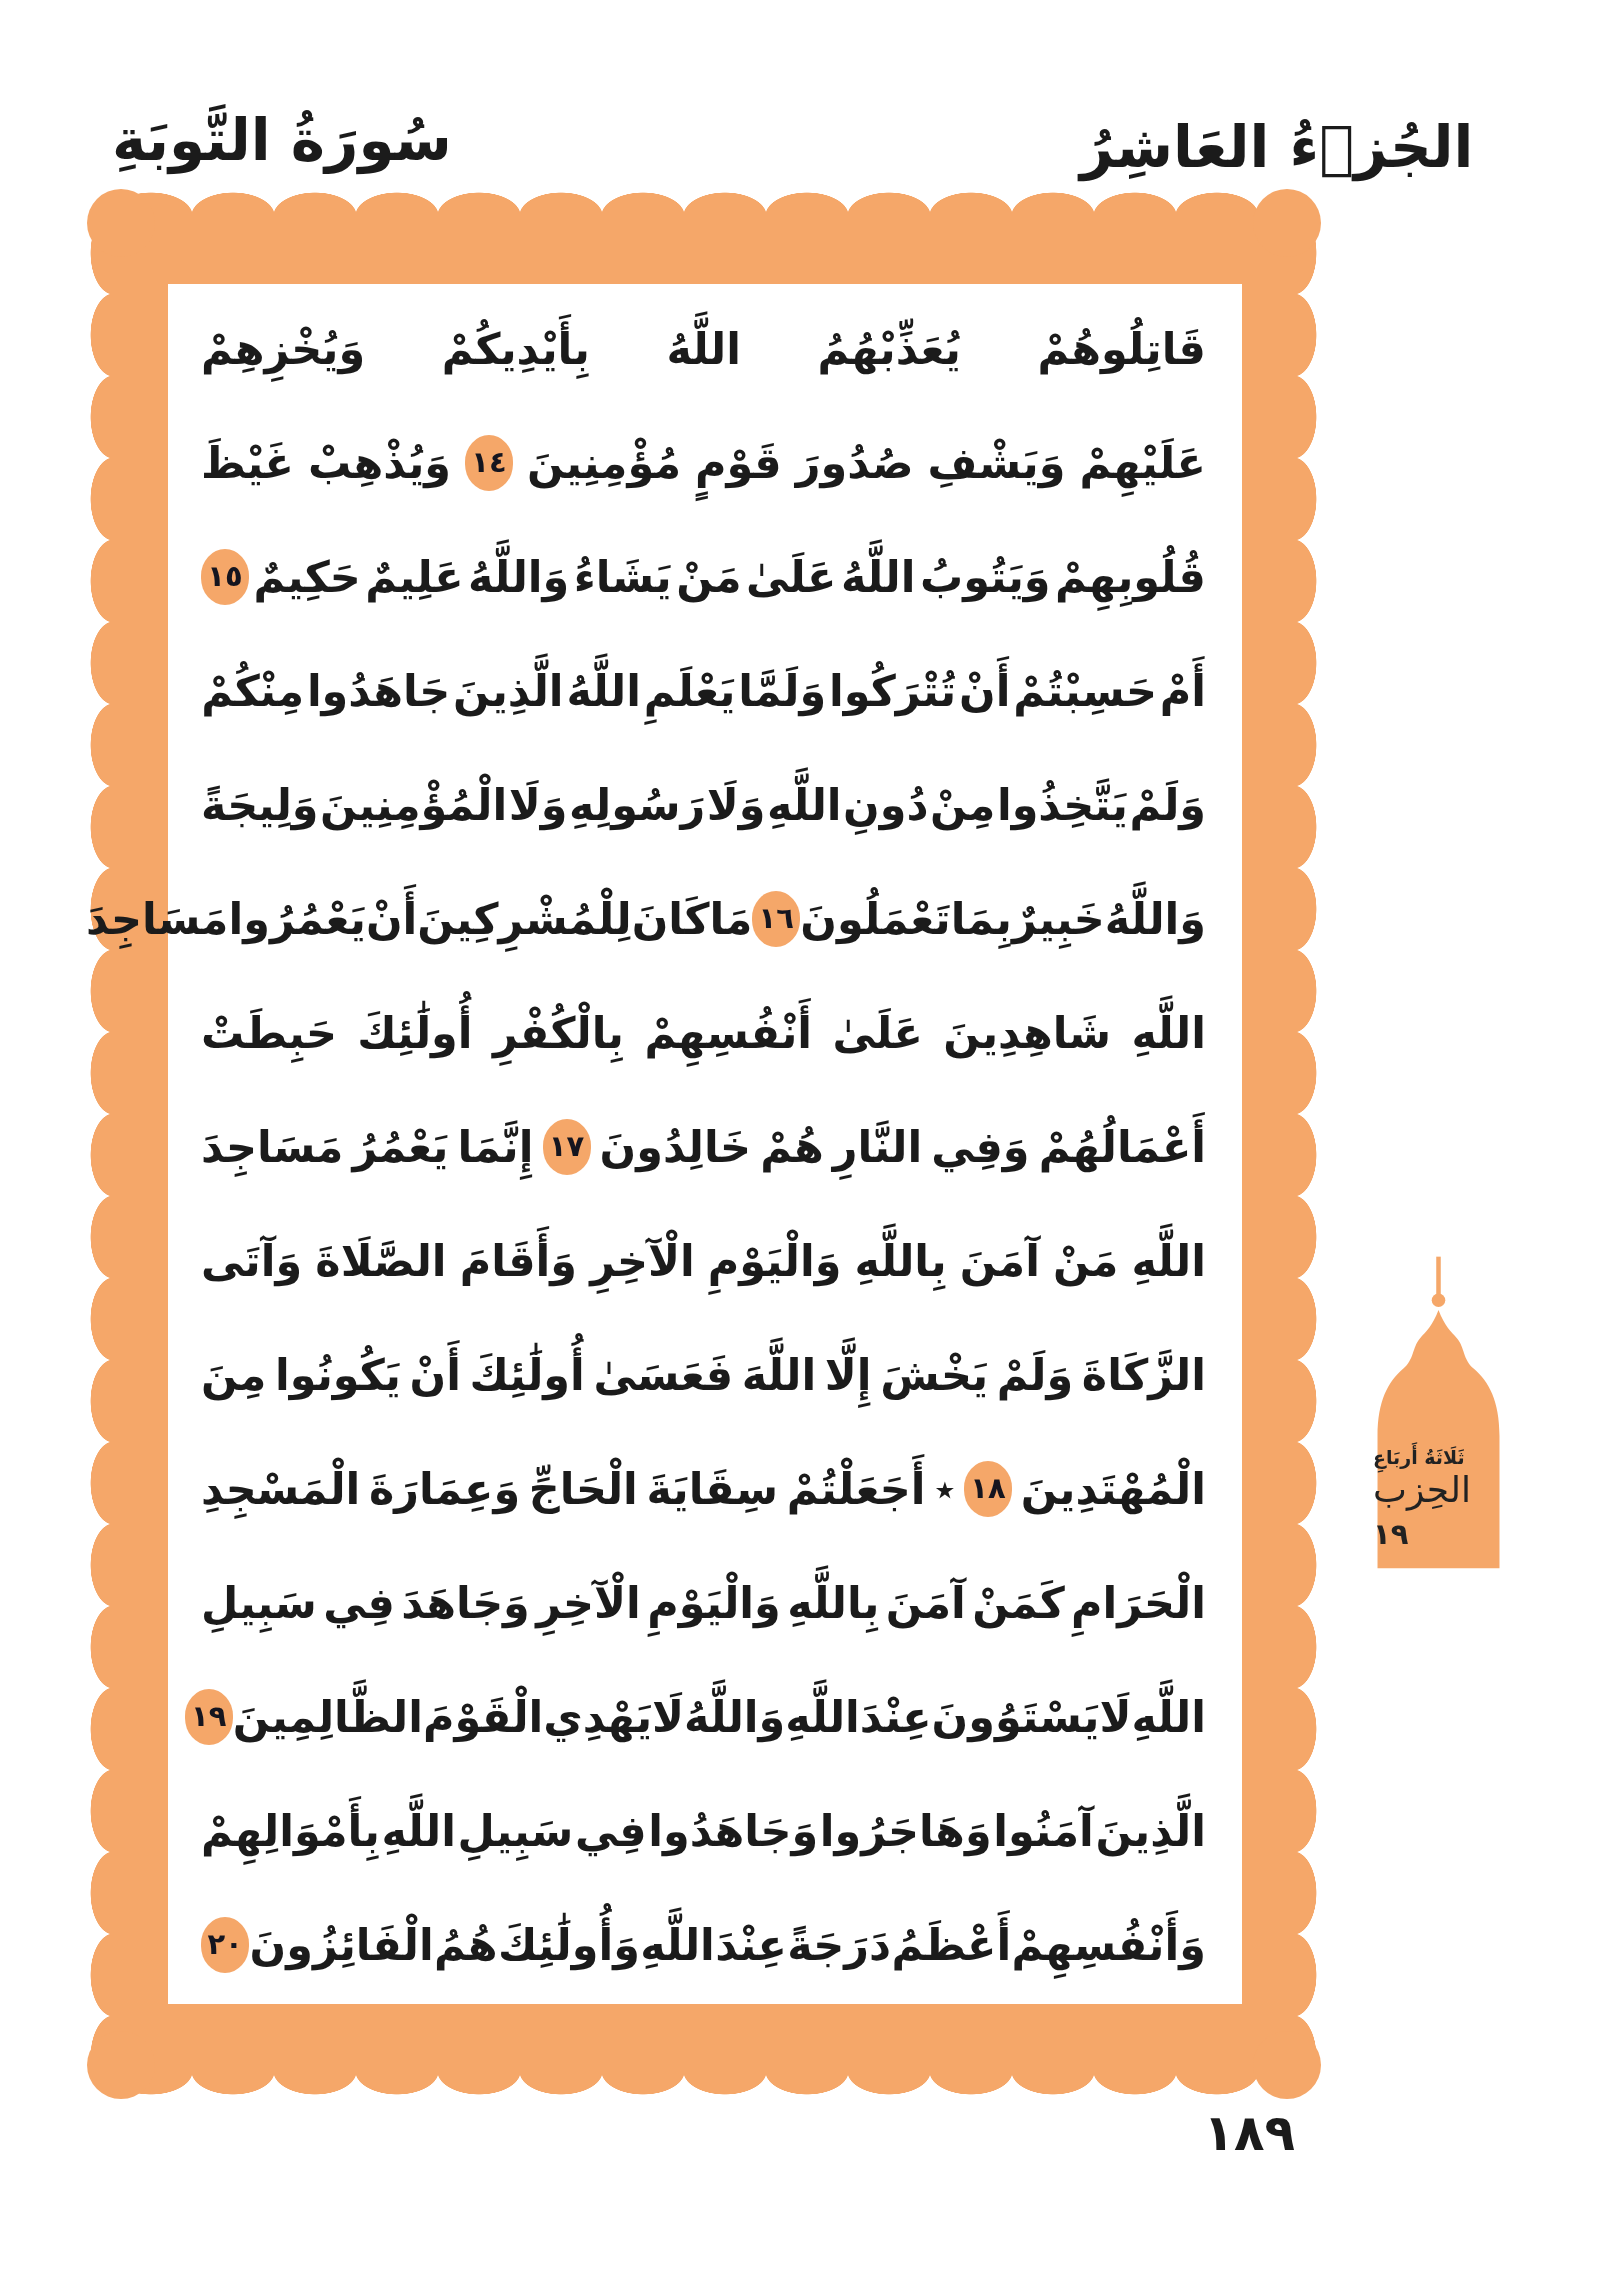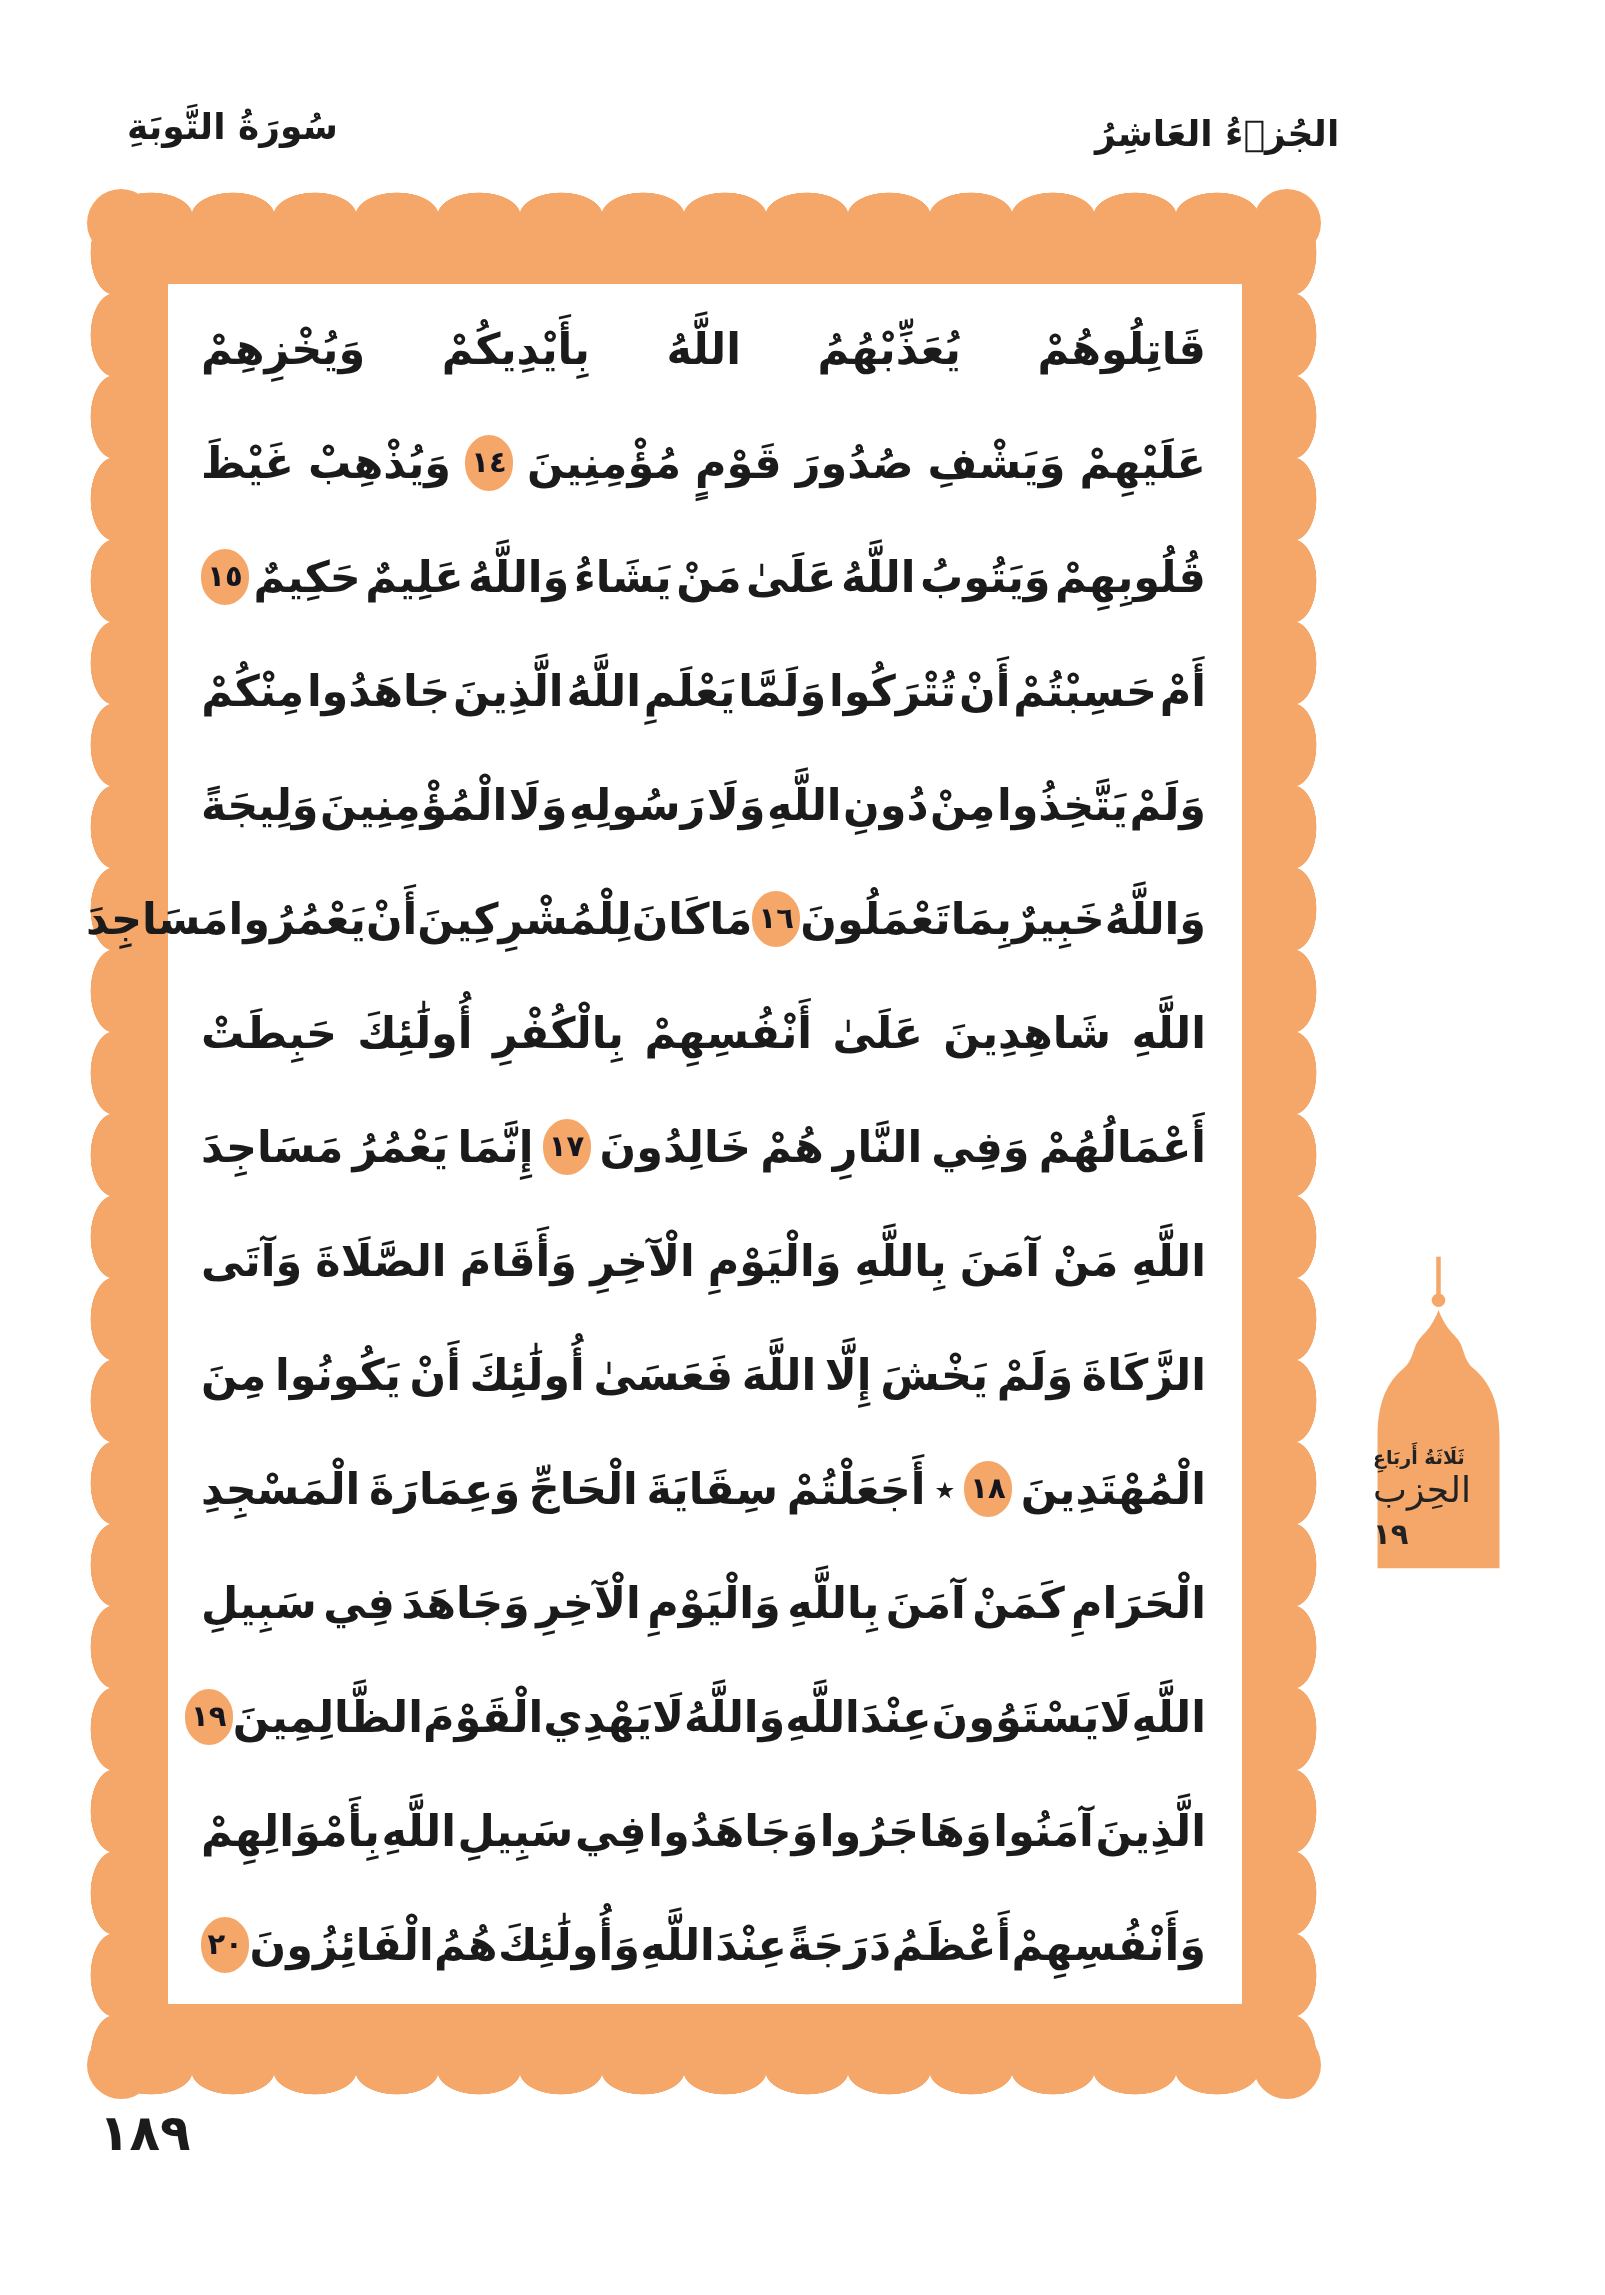--- a/index.html
+++ b/index.html
@@ -11,23 +11,23 @@
   body{
     position:relative;
     width:1605px;height:2295px;
     font-family:"DejaVu Sans",sans-serif;
     color:var(--ink);
     overflow:hidden;
   }
   
   .hdr{
     position:absolute;
-    font-size:36px;font-weight:700;
+    font-size:58px;font-weight:700;
     color:var(--ink);
-    direction:rtl;white-space:nowrap;margin-left:15px;
+    direction:rtl;white-space:nowrap;
   }
   .hdr-surah{left:112px;top:106px;}
   .hdr-juz{left:1080px;top:113px;}
   
   .frame{
     position:absolute;
     left:113px;top:215px;width:1182px;height:1858px;
     background:var(--o);
   }
   .sc{position:absolute;pointer-events:none;}
@@ -78,22 +78,22 @@
   .rub-marker{font-size:39px;line-height:1;flex:0 0 auto;}
   
   .hizb{position:absolute;left:1373px;top:1256px;width:131px;height:313px;}
   .hizb svg{position:absolute;left:0;top:0;width:100%;height:100%;}
   .hizb .t{position:absolute;left:0;width:121px;text-align:left;direction:rtl;color:#222;}
   .hizb-small{top:190px;font-size:19px;font-weight:700;}
   .hizb-word{top:213px;font-size:36px;font-weight:400;}
   .hizb-num{top:261px;font-size:29px;font-weight:700;}
   
   .page-num{
-    position:absolute;left:99px;top:2104px;width:1182px;
-    text-align:left;font-size:50px;font-weight:700;color:var(--ink);
+    position:absolute;left:113px;top:2104px;width:1182px;
+    text-align:right;font-size:50px;font-weight:700;color:var(--ink);
     direction:rtl;
   }
 </style>
 </head>
 <body>
 
 <div class="hdr hdr-surah">سُورَةُ التَّوبَةِ</div>
 <div class="hdr hdr-juz">الجُزۡءُ العَاشِرُ</div>
 
 <div class="frame">

